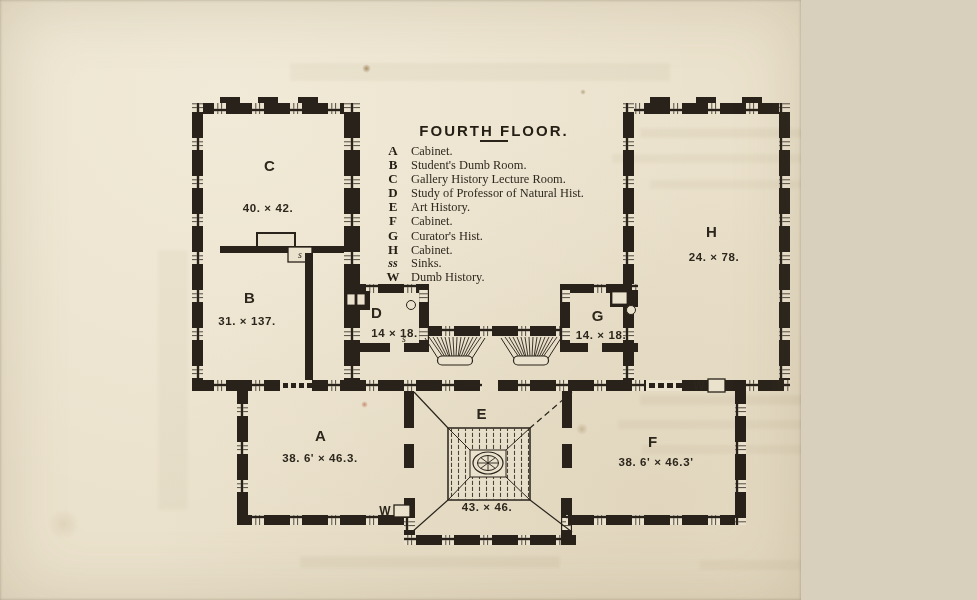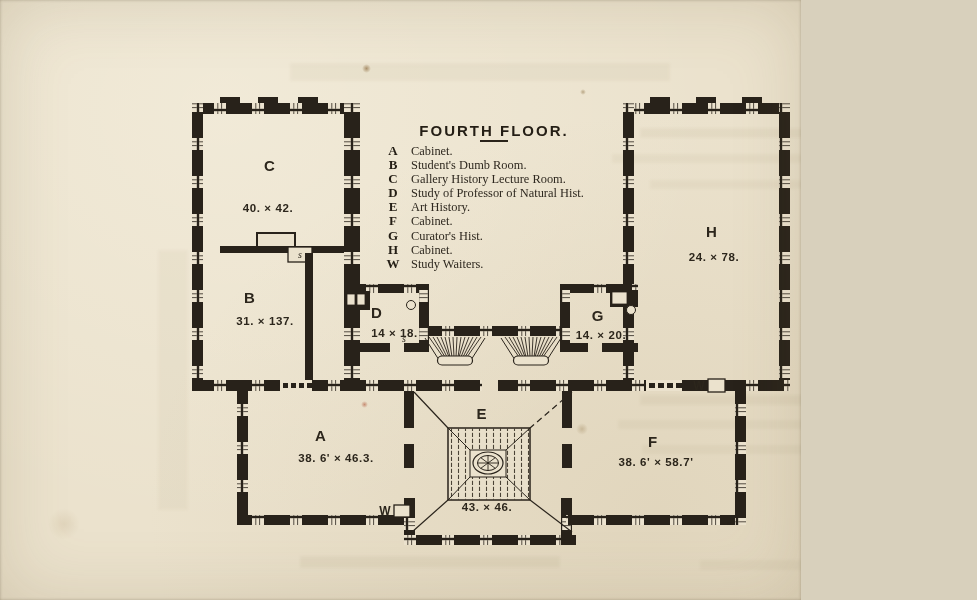--- a/index.html
+++ b/index.html
@@ -218,47 +218,51 @@
       </div>
     <div class="legend-row">
         <span class="legend-key">G</span>
         <span class="legend-label">Curator's Hist.</span>
       </div>
     <div class="legend-row">
         <span class="legend-key">H</span>
         <span class="legend-label">Cabinet.</span>
       </div>
     <div class="legend-row">
+        <span class="legend-key it">ss</span>
+        <span class="legend-label">Sinks.</span>
+      </div>
+    <div class="legend-row">
         <span class="legend-key">W</span>
-        <span class="legend-label">Study Waiters.</span>
+        <span class="legend-label">Dumb History.</span>
       </div>
   </div>
 
   <div class="abs ctr room-letter" style="left:270px;top:165px;">C</div>
   <div class="abs ctr room-dims" style="left:268px;top:196px;margin-top:12px;">40. × 42.</div>
 
   <div class="abs ctr room-letter" style="left:250px;top:297px;">B</div>
-  <div class="abs ctr room-dims" style="left:265px;top:321px;">31. × 137.</div>
+  <div class="abs ctr room-dims" style="left:247px;top:321px;">31. × 137.</div>
 
   <div class="abs ctr room-letter" style="left:377px;top:312px;">D</div>
   <div class="abs ctr room-dims" style="left:378px;top:333px;padding-left:33px;">14 × 18.</div>
   <div class="abs ctr tiny-label" style="left:404px;top:338px;">s</div>
 
   <div class="abs ctr room-letter" style="left:598px;top:315px;">G</div>
-  <div class="abs ctr room-dims" style="left:601px;top:335px;">14. × 20.</div>
+  <div class="abs ctr room-dims" style="left:601px;top:335px;">14. × 18.</div>
 
   <div class="abs ctr room-letter" style="left:712px;top:231px;">H</div>
   <div class="abs ctr room-dims" style="left:714px;top:257px;">24. × 78.</div>
 
   <div class="abs ctr room-letter" style="left:321px;top:435px;">A</div>
-  <div class="abs ctr room-dims" style="left:336px;top:458px;">38. 6' × 46.3.</div>
+  <div class="abs ctr room-dims" style="left:320px;top:458px;">38. 6' × 46.3.</div>
 
   <div class="abs ctr room-letter" style="left:482px;top:413px;">E</div>
   <div class="abs ctr room-dims" style="left:487px;top:507px;">43. × 46.</div>
 
   <div class="abs ctr room-letter" style="left:653px;top:441px;">F</div>
-  <div class="abs ctr room-dims" style="left:656px;top:462px;">38. 6' × 58.7'</div>
+  <div class="abs ctr room-dims" style="left:656px;top:462px;">38. 6' × 46.3'</div>
 
   <div class="abs ctr tiny-label" style="left:300px;top:254px;">s</div>
   <div class="abs ctr w-label" style="left:385px;top:511px;">W</div>
   <div class="abs ctr w-label" style="left:699px;top:386px;">W</div>
 
 </div>
 
 </body></html>

